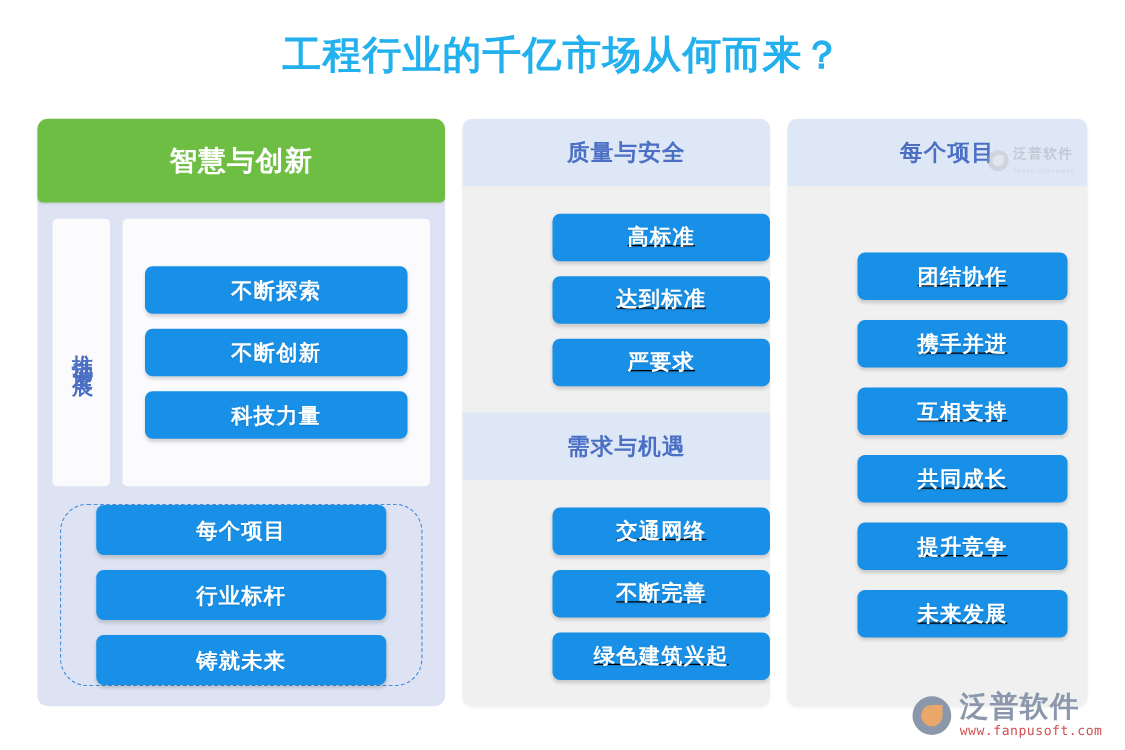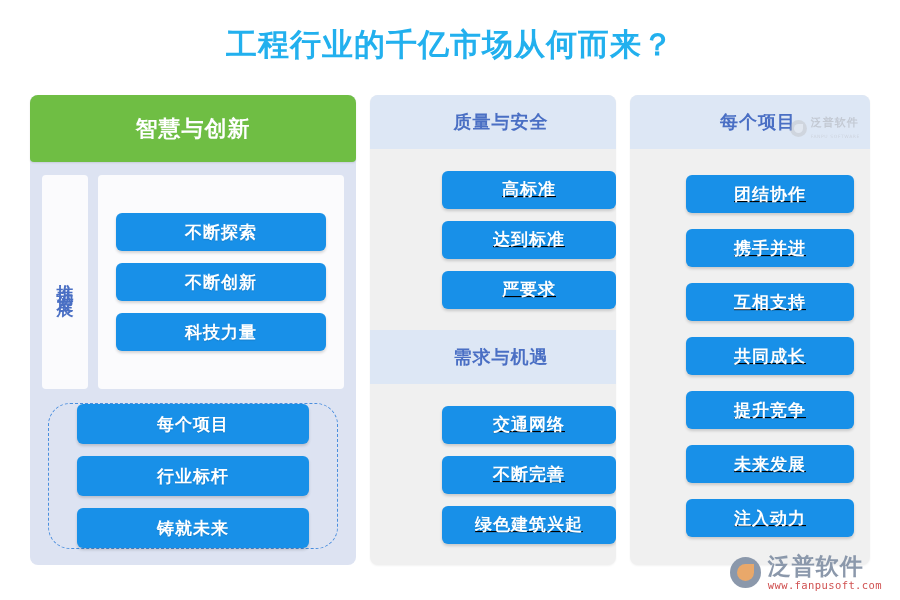--- a/index.html
+++ b/index.html
@@ -312,21 +312,20 @@
       </span>
     </div>
 
     <div class="band-body">
       <button class="pill">团结协作</button>
       <button class="pill">携手并进</button>
       <button class="pill">互相支持</button>
       <button class="pill">共同成长</button>
       <button class="pill">提升竞争</button>
       <button class="pill">未来发展</button>
-      <button class="pill">注入动力</button>
     </div>
   </div>
 </div>
 
 <div class="logo-corner">
   <span class="logo-mark"></span>
   <span class="logo-text">
     <span class="logo-name">泛普软件</span>
     <span class="logo-url">www.fanpusoft.com</span>
   </span>

